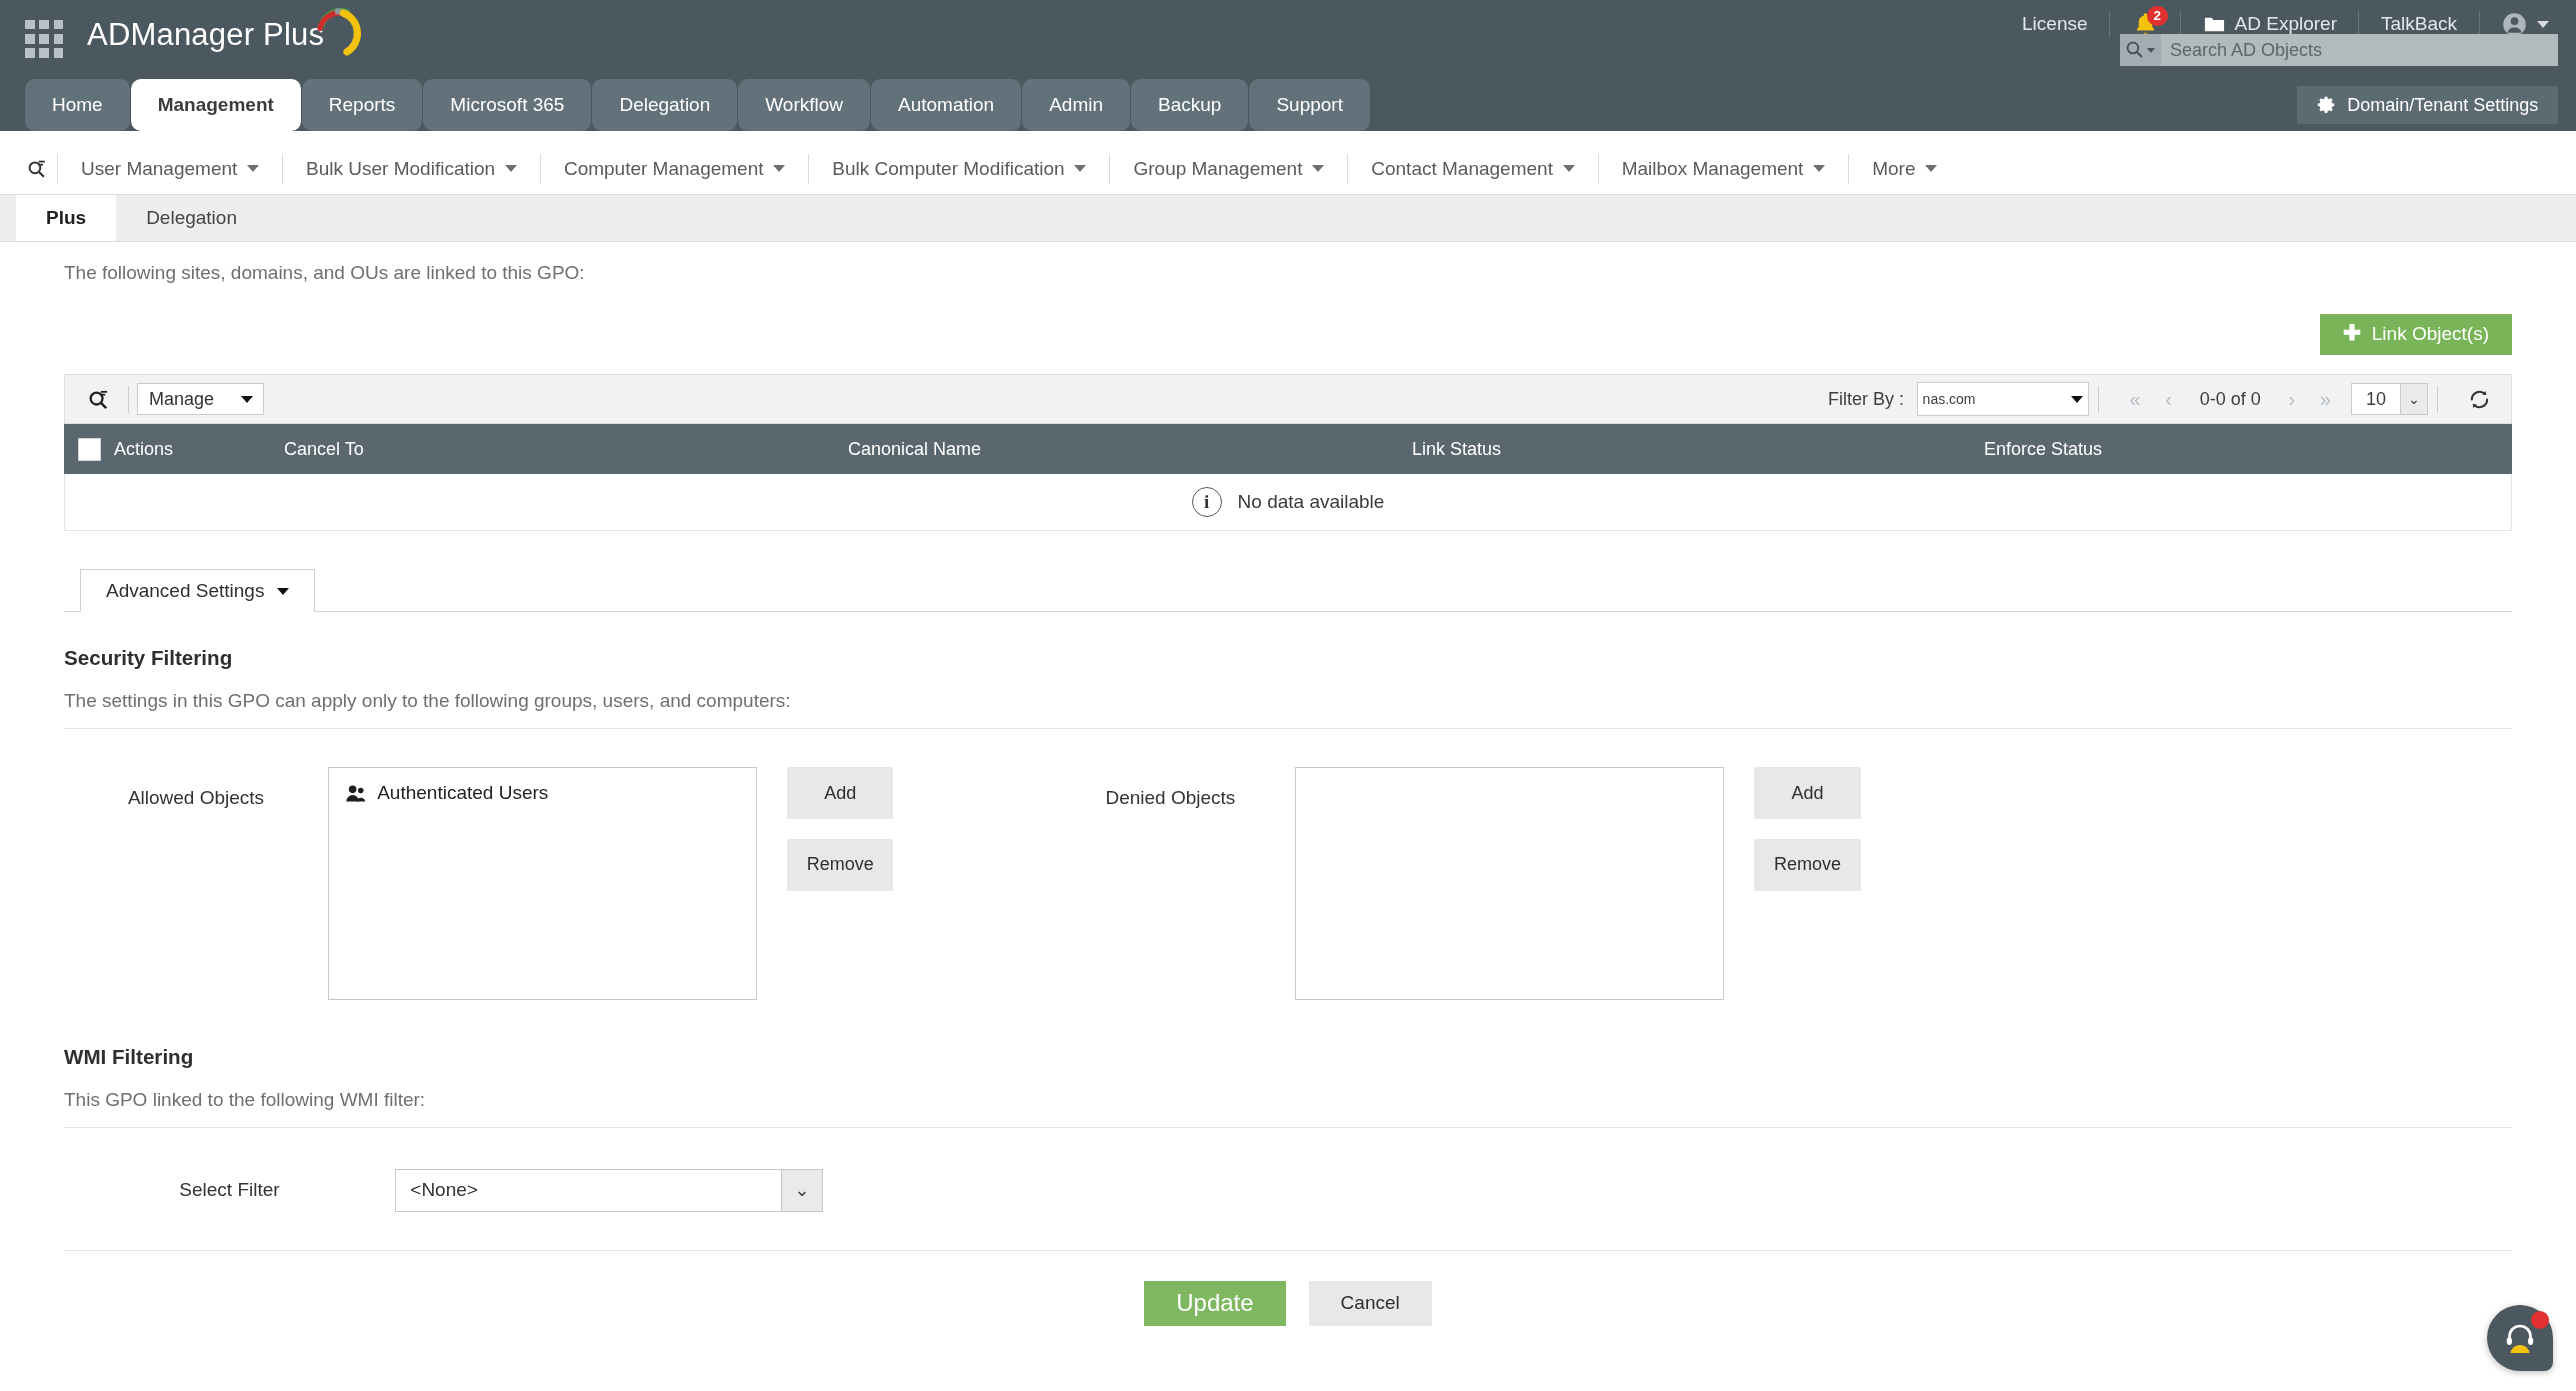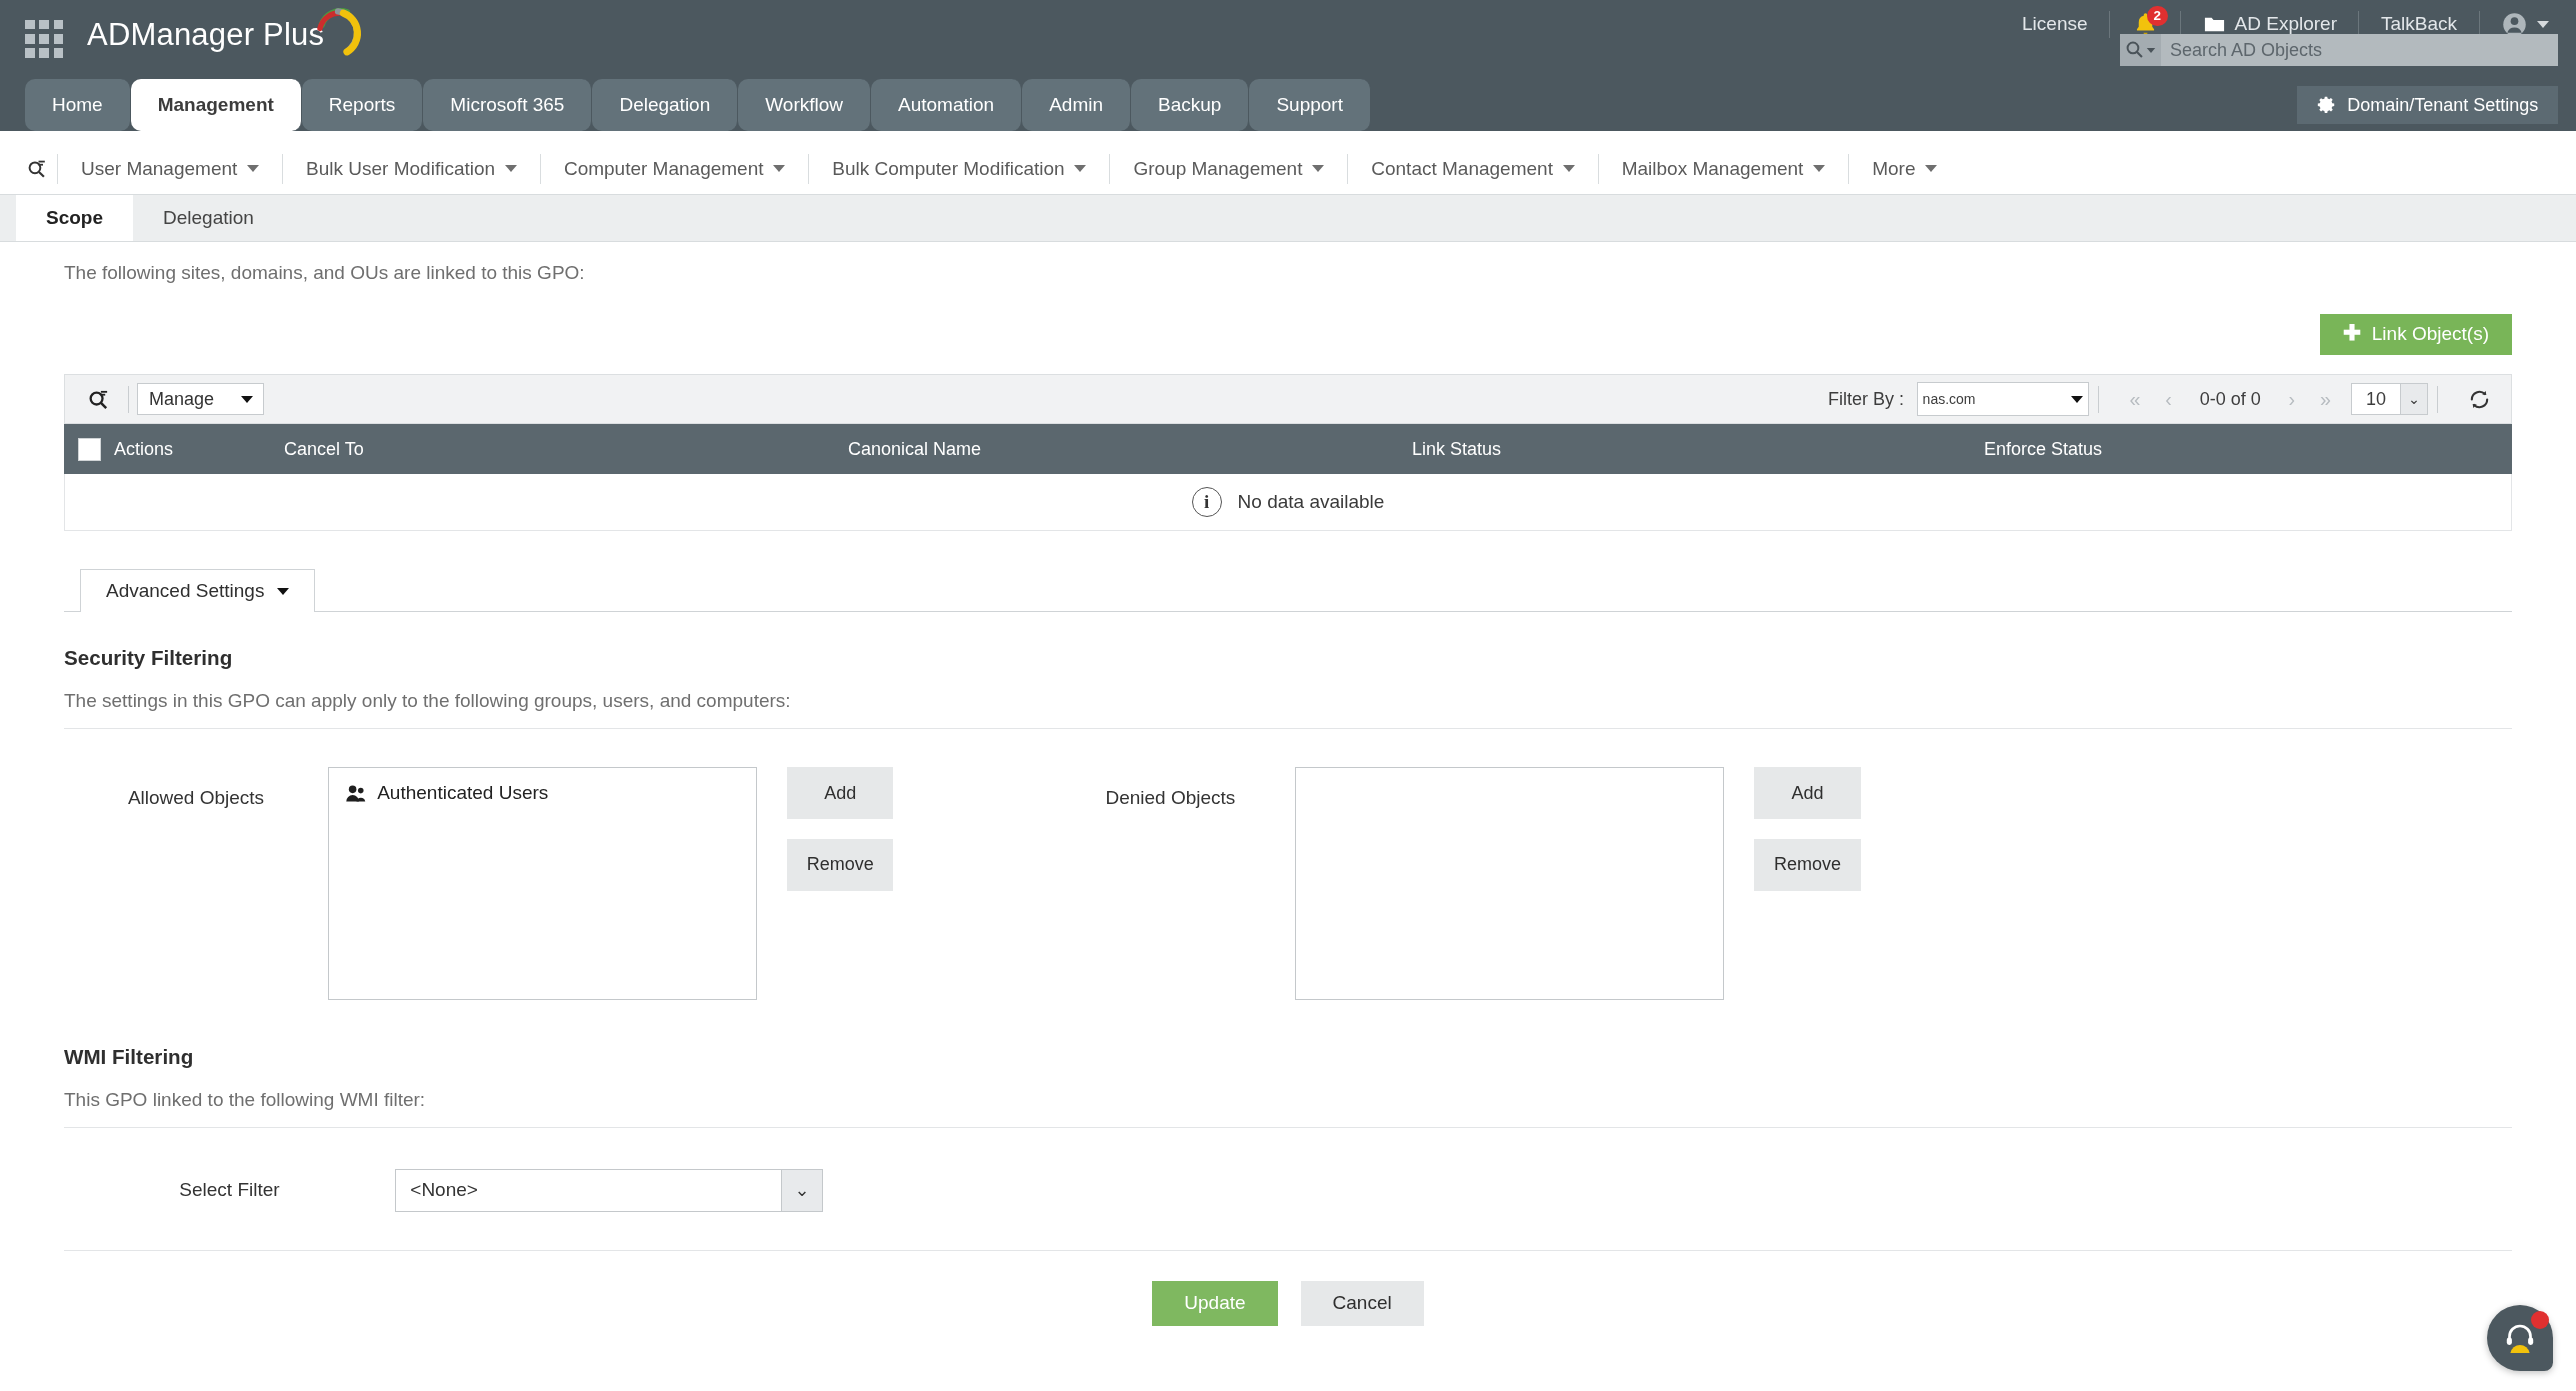--- a/index.html
+++ b/index.html
@@ -420,21 +420,21 @@
   }
 
   .footer-actions {
     margin-top: 38px;
     padding-top: 30px;
     border-top: 0.9px solid #e3e5e7;
     display: flex; justify-content: center; gap: 23px;
   }
   .btn-update {
     background: #7fb860; color: #ffffff;
-    border: none; font-size: 19px;
+    border: none; font-size: 24px;
     height: 45px; padding: 0 32px; cursor: pointer;
     font-family: "Liberation Sans", sans-serif;
   }
   .btn-cancel {
     background: #e6e8e9; color: #2f2f2f;
     border: none; font-size: 19px;
     height: 45px; padding: 0 32px; cursor: pointer;
     font-family: "Liberation Sans", sans-serif;
   }
 
@@ -580,21 +580,21 @@
     <span>Mailbox Management</span>
     <span class="caret"></span>
   </div>
   <div class="sn-item">
     <span>More</span>
     <span class="caret"></span>
   </div>
 </div>
 
 <div class="pagetabs">
-  <div class="ptab active">Scope</div>
+  <div class="ptab active">Plus</div>
   <div class="ptab">Delegation</div>
 </div>
 
 <div class="content">
 
   <div class="sec-sub">The following sites, domains, and OUs are linked to this GPO:</div>
 
   <div class="linkbtn-row">
     <button class="link-object-btn">
       <span class="plus-ico">✚</span>

